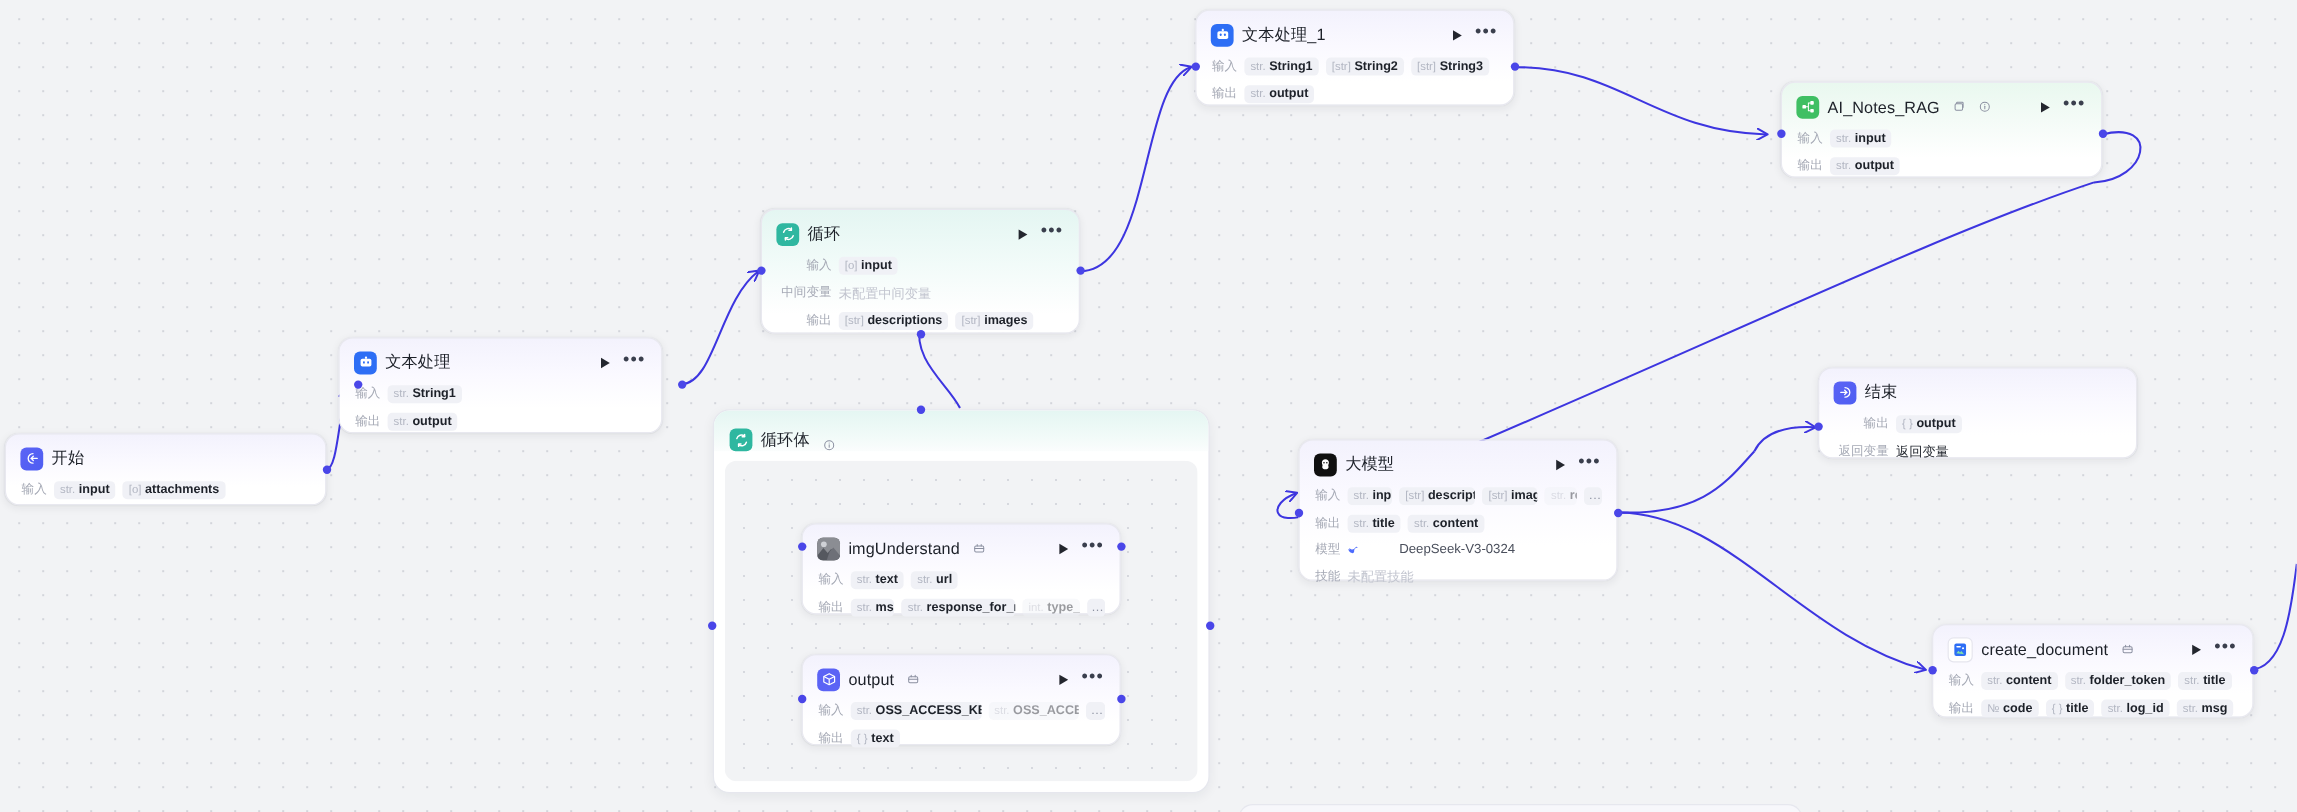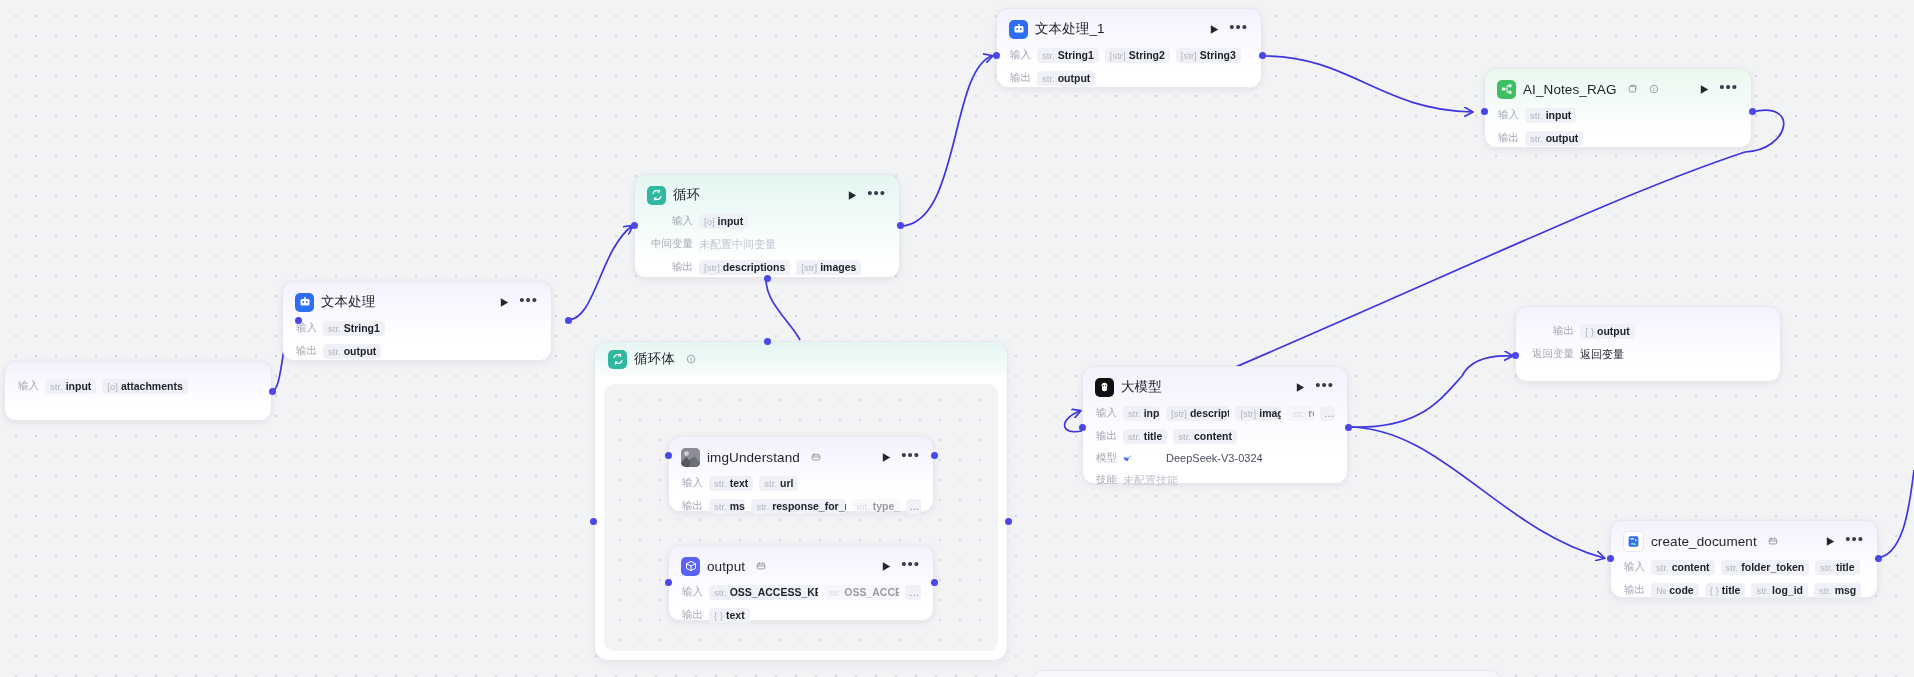--- a/index.html
+++ b/index.html
@@ -94,21 +94,21 @@
   .loopbody{
     position:absolute;
     border-radius:14px;
     background:#ffffff;
     border:1px solid #e6e7ee;
     box-shadow:0 3px 10px rgba(23,26,46,.06);
     box-sizing:border-box;
     overflow:hidden;
   }
   .loopbody-head{
-    display:flex;align-items:center;gap:7px;
+    display:flex;align-items:flex-end;gap:7px;
     height:34px;padding:0 13px;
     background:linear-gradient(180deg,#e4f6f2 0%,#f3fbf9 70%,#fbfdfd 100%);
   }
   .loopbody-inner{
     position:absolute;left:9px;right:9px;top:42px;bottom:9px;
     border-radius:10px;
     background-color:#f2f3f5;
     background-image:radial-gradient(#d6d8de 1.1px, transparent 1.2px);
     background-size:20px 20px;
     background-position:6px 6px;
@@ -187,20 +187,30 @@
           <circle cx="12" cy="12" r="9"></circle>
             <path d="M12 11v5" stroke-linecap="round"></path>
             <circle cx="12" cy="7.6" r="1.1" fill="currentColor" stroke="none"></circle>
         </svg>
       </span>
     </div>
     <div class="loopbody-inner"></div>
   </div>
 
   <div class="node" style="left:4px;top:361px;width:268px;height:60px;">
+    <div class="node-head">
+      <span class="ic blue">
+        <svg width="12" height="12" viewBox="0 0 24 24" fill="none" stroke="#fff" stroke-width="2.2" stroke-linecap="round" stroke-linejoin="round">
+          <path d="M13 4a8 8 0 1 0 0 16"></path>
+            <path d="M20 12H10"></path>
+            <path d="M13.5 8.5 10 12l3.5 3.5"></path>
+        </svg>
+      </span>
+      <span class="node-title">开始</span>
+    </div>
     <div class="row">
       <span class="rlabel w">输入</span>
       <span class="chip">
           <i class="t">str.</i>
           <b>input</b>
         </span>
       <span class="chip">
           <i class="t">[o]</i>
           <b>attachments</b>
         </span>
@@ -446,20 +456,30 @@
     </div>
     <div class="row">
       <span class="rlabel w">技能</span>
       <span class="plain">未配置技能</span>
     </div>
   </div>
   <span class="port" style="left:1079px;top:424px;"></span>
   <span class="port" style="left:1345px;top:424px;"></span>
 
   <div class="node" style="left:1515px;top:306px;width:266px;height:76px;">
+    <div class="node-head">
+      <span class="ic blue">
+        <svg width="12" height="12" viewBox="0 0 24 24" fill="none" stroke="#fff" stroke-width="2.2" stroke-linecap="round" stroke-linejoin="round">
+          <path d="M11 4a8 8 0 1 1 0 16"></path>
+            <path d="M4 12h10"></path>
+            <path d="M10.5 8.5 14 12l-3.5 3.5"></path>
+        </svg>
+      </span>
+      <span class="node-title">结束</span>
+    </div>
     <div class="row">
       <span class="rlabel w2">输出</span>
       <span class="chip">
           <i class="t">{ }</i>
           <b>output</b>
         </span>
     </div>
     <div class="row">
       <span class="rlabel w2">返回变量</span>
       <span class="plain dark">返回变量</span>

